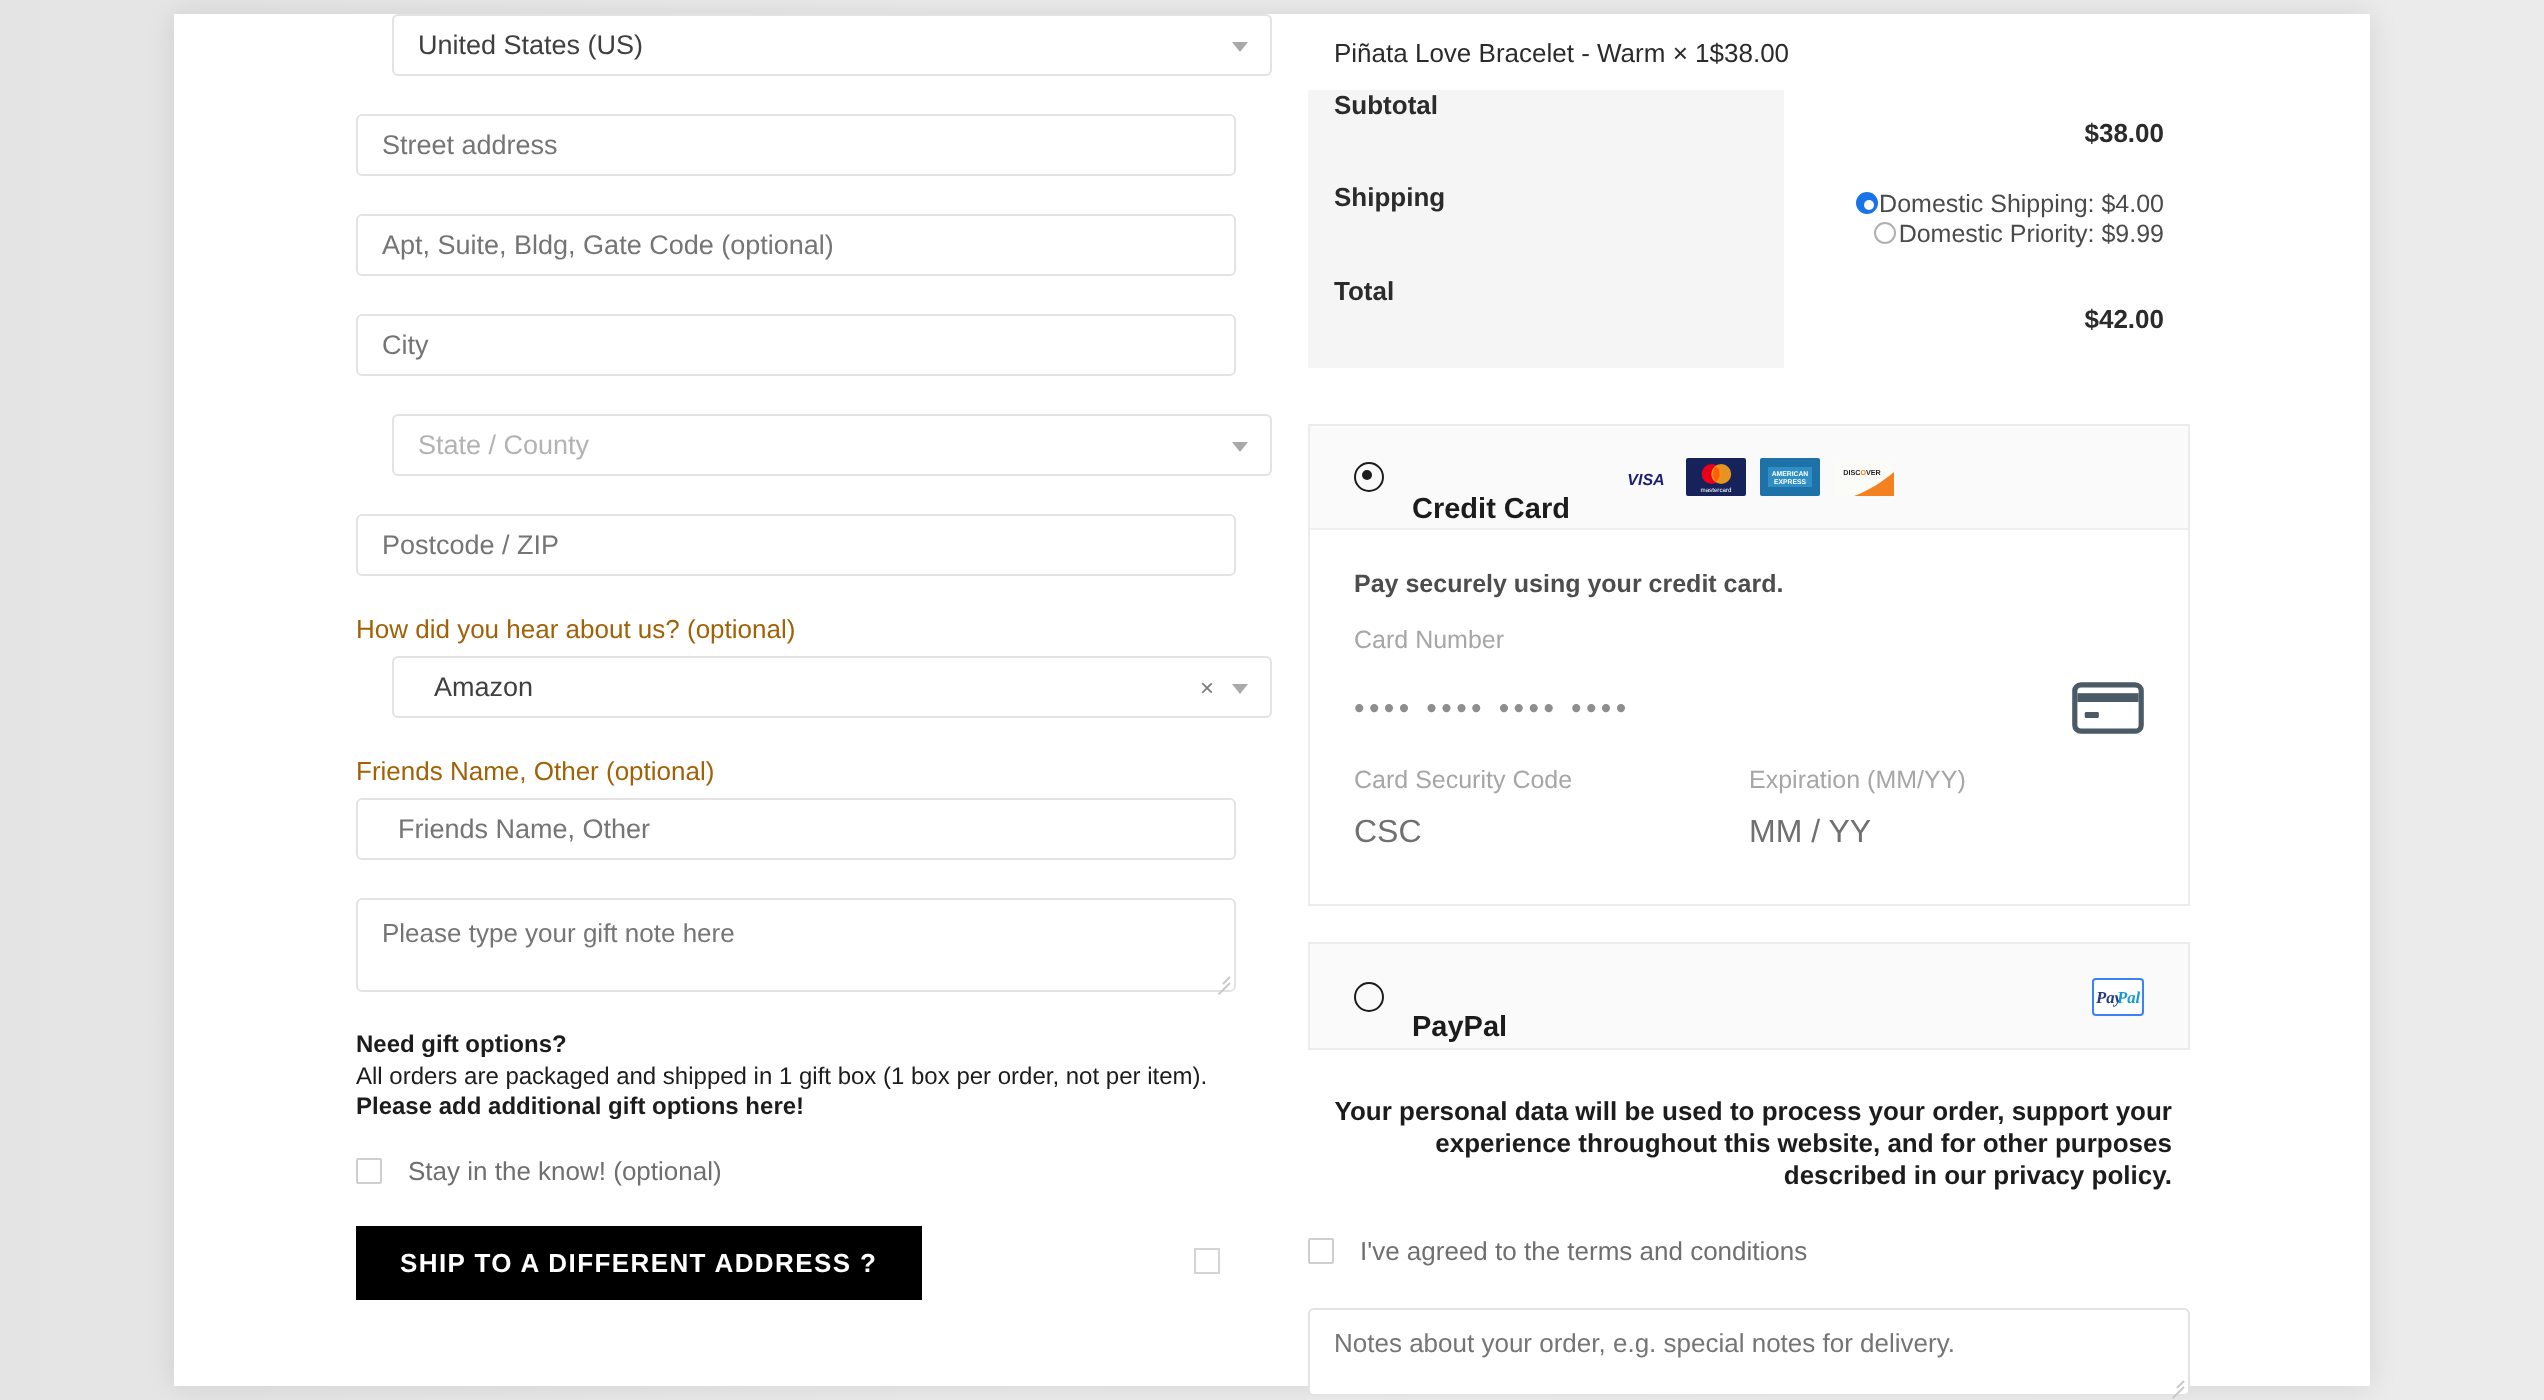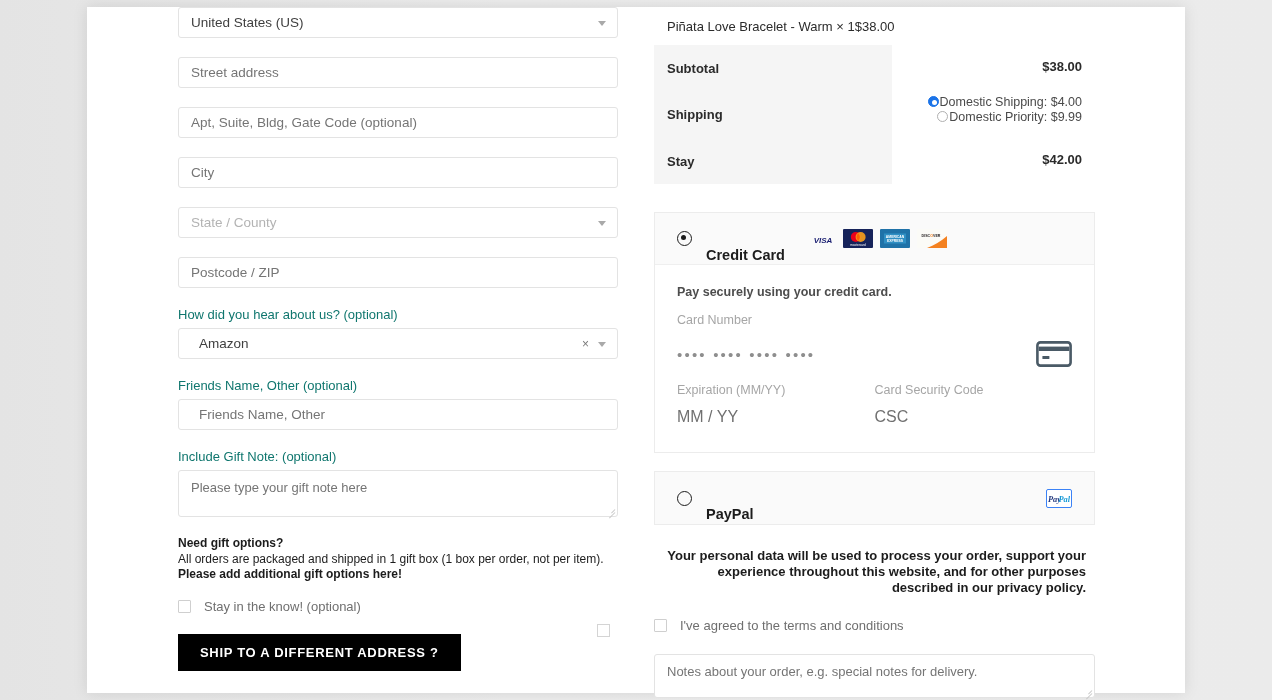--- a/index.html
+++ b/index.html
@@ -41,42 +41,42 @@
     border-radius: 3px;
     background: #fff;
     font-size: 13.5px;
     color: #0369a1;
     line-height: 29px;
     padding: 0 12px;
     margin-bottom: 19px;
     position: relative;
     font-family: "Liberation Sans", sans-serif;
   }
-  .field.select { color: #3f3f3f; }
+  .field.select { color: #3f3f3f; margin-left: 18px; }
   .field.select.muted { color: #b3b3b3; }
   .caret {
     position: absolute;
     right: 11px; top: 50%;
     width: 0; height: 0;
     margin-top: -2px;
     border-left: 4px solid transparent;
     border-right: 4px solid transparent;
     border-top: 5px solid #a9a9a9;
   }
   .clearx {
     position: absolute;
     right: 28px; top: 50%;
     transform: translateY(-50%);
     font-size: 12px;
     color: #7a7a7a;
     line-height: 1;
   }
   .flabel {
     font-size: 13px;
-    color: #0f766e;
+    color: #a16207;
     margin-bottom: 5px;
     line-height: 16px;
   }
   .fgroup { margin-bottom: 19px; }
   .fgroup .field { margin-bottom: 0; padding-left: 20px; }
   .ta {
     width: 440px; height: 47px;
     border: 1px solid #e3e3e3;
     border-radius: 3px;
     background: #fff;
@@ -162,21 +162,21 @@
     padding: 12px 13px 11px 13px;
   }
   .order-item .qty { color: #2b2b2b; }
   .totals {
     background: #f5f5f5;
     width: 238px;
     padding: 0;
   }
   .totals-wrap { position: relative; }
   .trow {
-    display: flex; align-items: center;
+    display: flex; 
     height: 46px;
     padding: 0 13px;
     font-size: 13px;
     font-weight: bold;
     color: #2b2b2b;
   }
   .trow.tall { height: 47px; }
   .tvals {
     position: absolute;
     right: 13px; top: 0;
@@ -376,21 +376,20 @@
             <span class="caret"></span>
           </div>
         </div>
 
         <div class="fgroup">
           <div class="flabel">Friends Name, Other (optional)</div>
           <input class="field" type="text" placeholder="Friends Name, Other" style="">
         </div>
 
         <div class="fgroup">
-          <div class="flabel">Include Gift Note: (optional)</div>
           <div class="ta-wrap">
             <textarea class="ta" placeholder="Please type your gift note here" style=""></textarea>
             <span class="resizer"></span>
           </div>
         </div>
 
         <div class="giftblock">
           <div class="b">Need gift options?</div>
           <div class="n">All orders are packaged and shipped in 1 gift box (1 box per order, not per item).</div>
           <div class="b">Please add additional gift options here!</div>
@@ -418,21 +417,21 @@
 
         <div class="totals-wrap">
           <div class="totals">
             <div class="trow">
               <span>Subtotal</span>
             </div>
             <div class="trow tall">
               <span>Shipping</span>
             </div>
             <div class="trow">
-              <span>Stay</span>
+              <span>Total</span>
             </div>
           </div>
           <div class="tvals">
             <div class="tval" style="top:14px;">$38.00</div>
             <div class="ship-opts" style="top:50px;">
               <div>
                 <span class="radio on"></span><span>Domestic Shipping: $4.00</span>
               </div>
               <div>
                 <span class="radio"></span><span>Domestic Priority: $9.99</span>
@@ -480,26 +479,26 @@
             <div class="cc-num-row">
               <span class="cc-dots">•••• •••• •••• ••••</span>
               <svg width="36" height="26" viewBox="0 0 36 26">
                 <rect x="1.4" y="1.4" width="33.2" height="23.2" rx="3" fill="#ffffff" stroke="#4a5a66" stroke-width="2.6"></rect>
                 <rect x="2.7" y="5.6" width="30.6" height="4.4" fill="#4a5a66"></rect>
                 <rect x="6.4" y="15" width="7" height="3" rx="0.6" fill="#4a5a66"></rect>
               </svg>
             </div>
             <div class="cc-two">
               <div class="cc-col">
+                <div class="cc-sub">Card Security Code</div>
+                <div class="cc-ph">CSC</div>
+              </div>
+              <div class="cc-col">
                 <div class="cc-sub">Expiration (MM/YY)</div>
                 <div class="cc-ph">MM / YY</div>
-              </div>
-              <div class="cc-col">
-                <div class="cc-sub">Card Security Code</div>
-                <div class="cc-ph">CSC</div>
               </div>
             </div>
           </div>
         </div>
 
         <div class="pay-box" style="margin-top:18px;">
           <div class="pay-head nobord">
             <span class="pm-radio"></span>
             <span class="pm-label">PayPal</span>
             <span class="paypal-badge">

